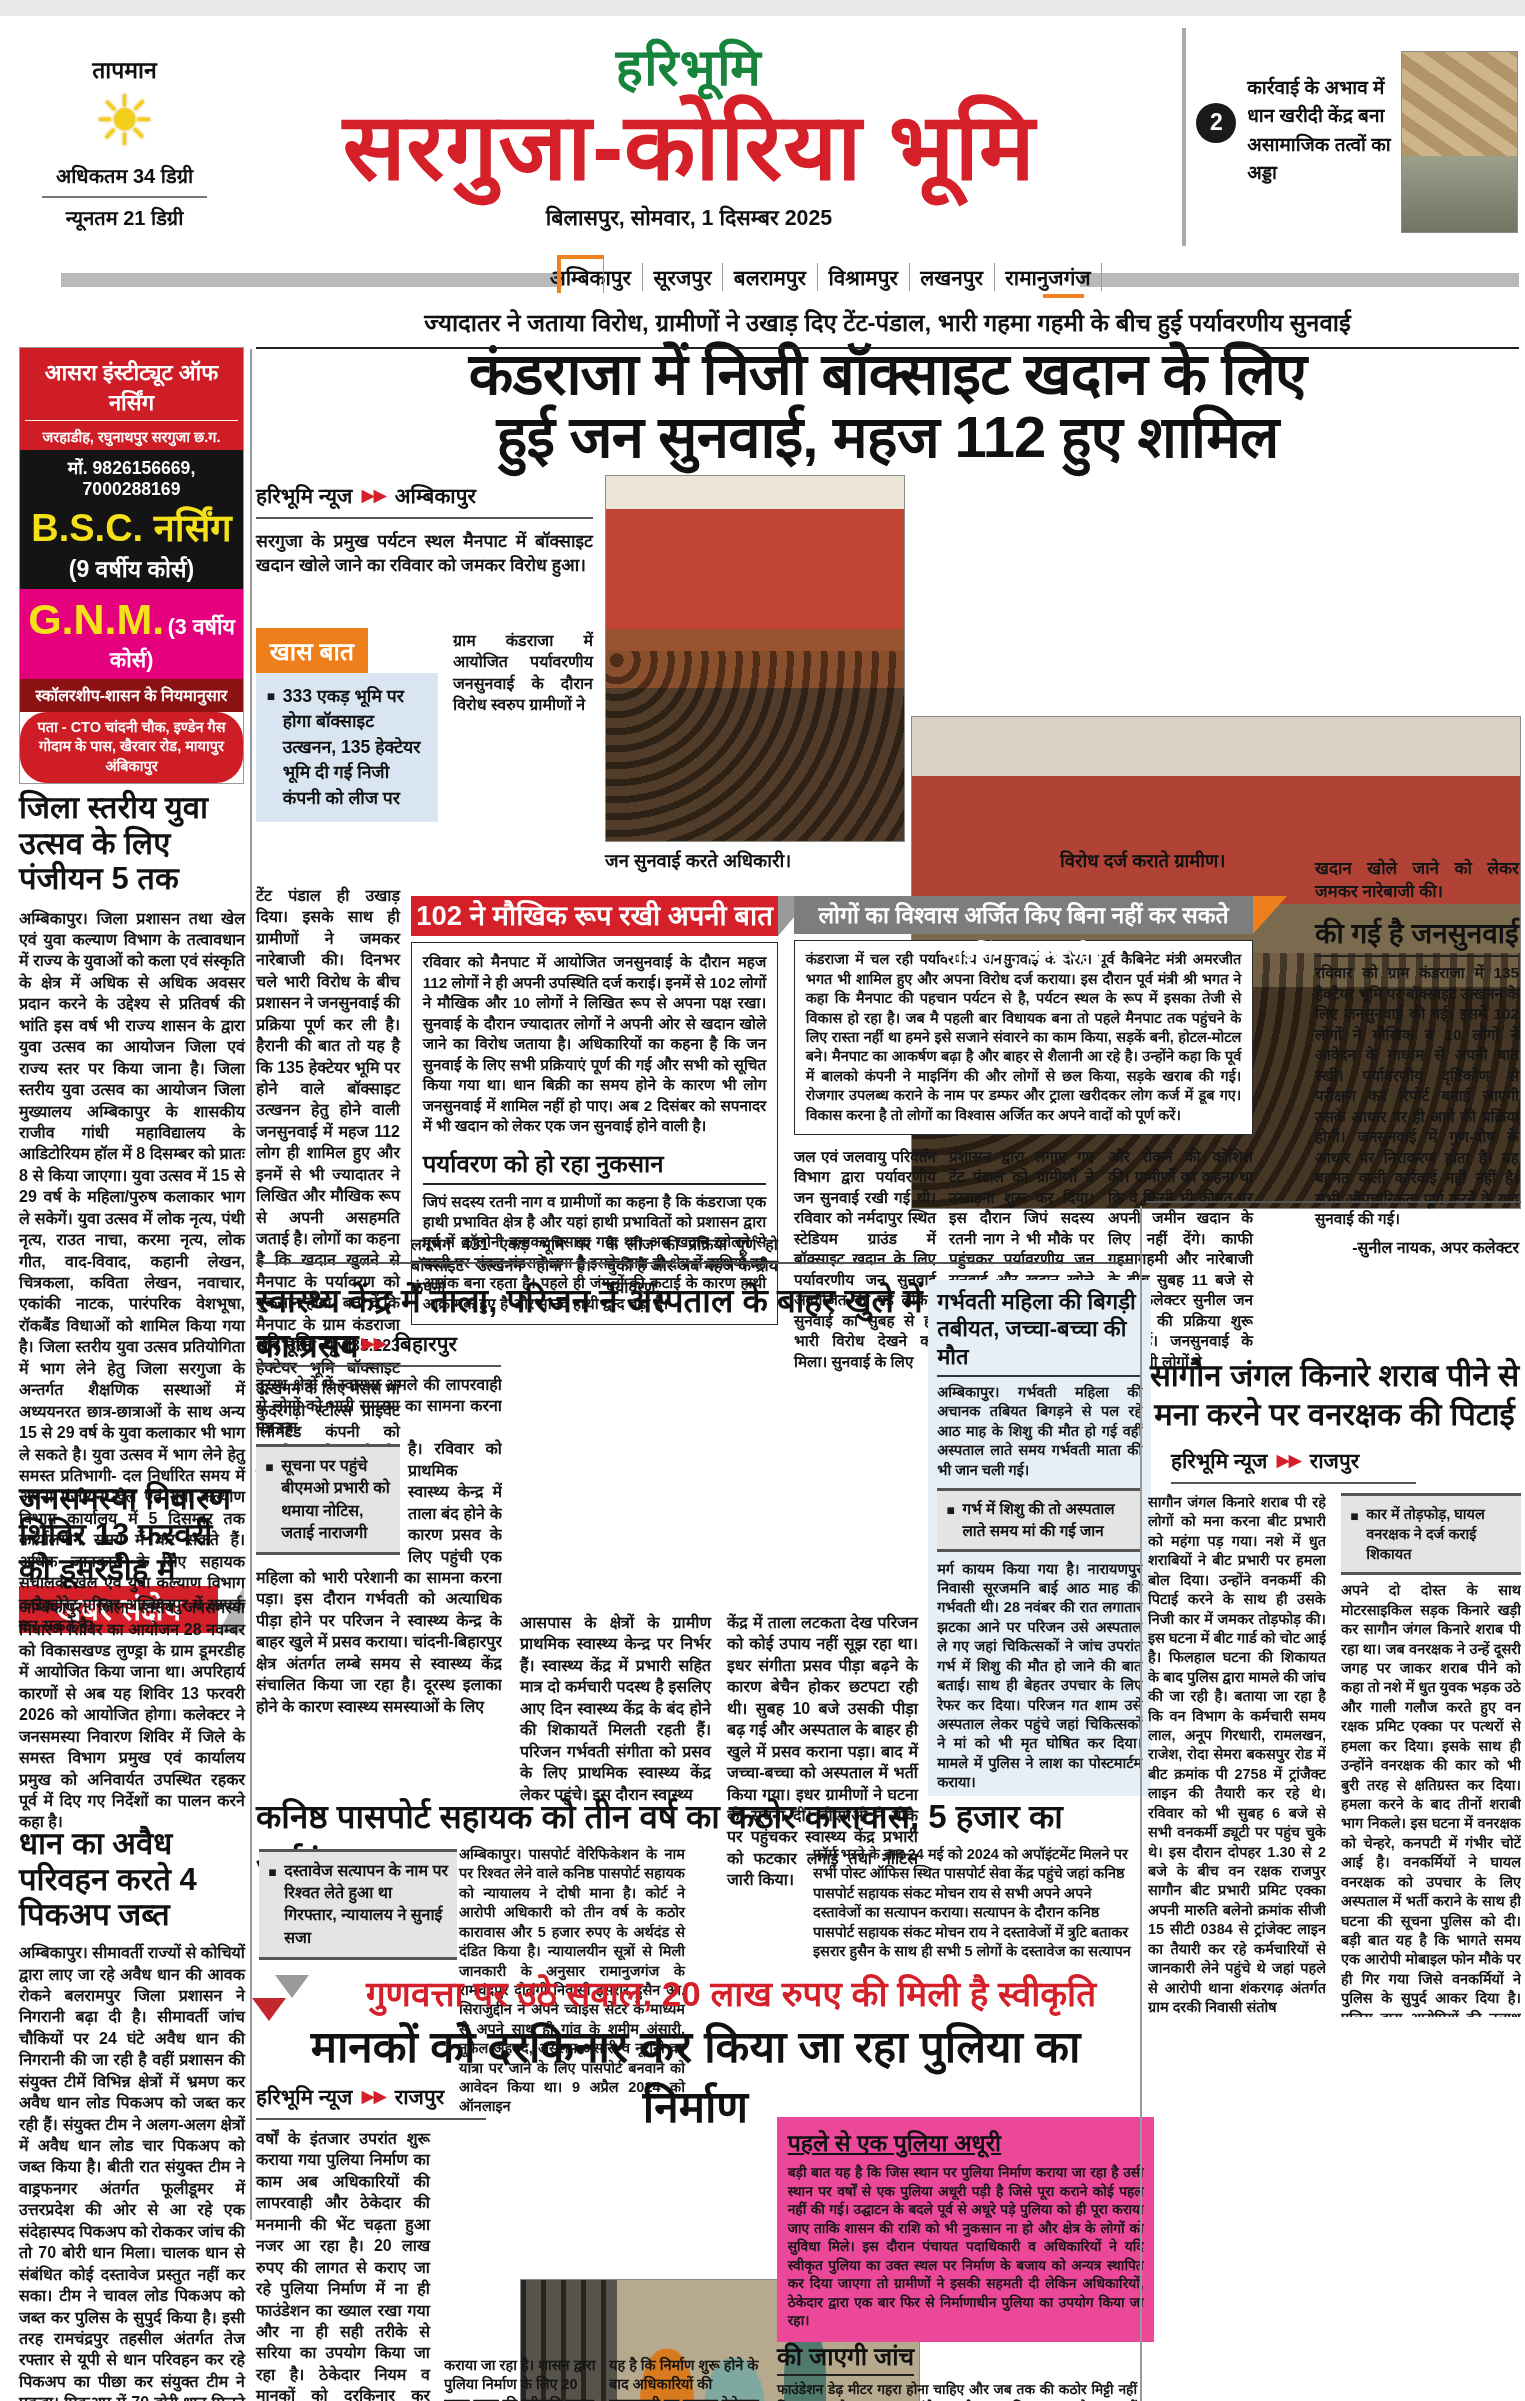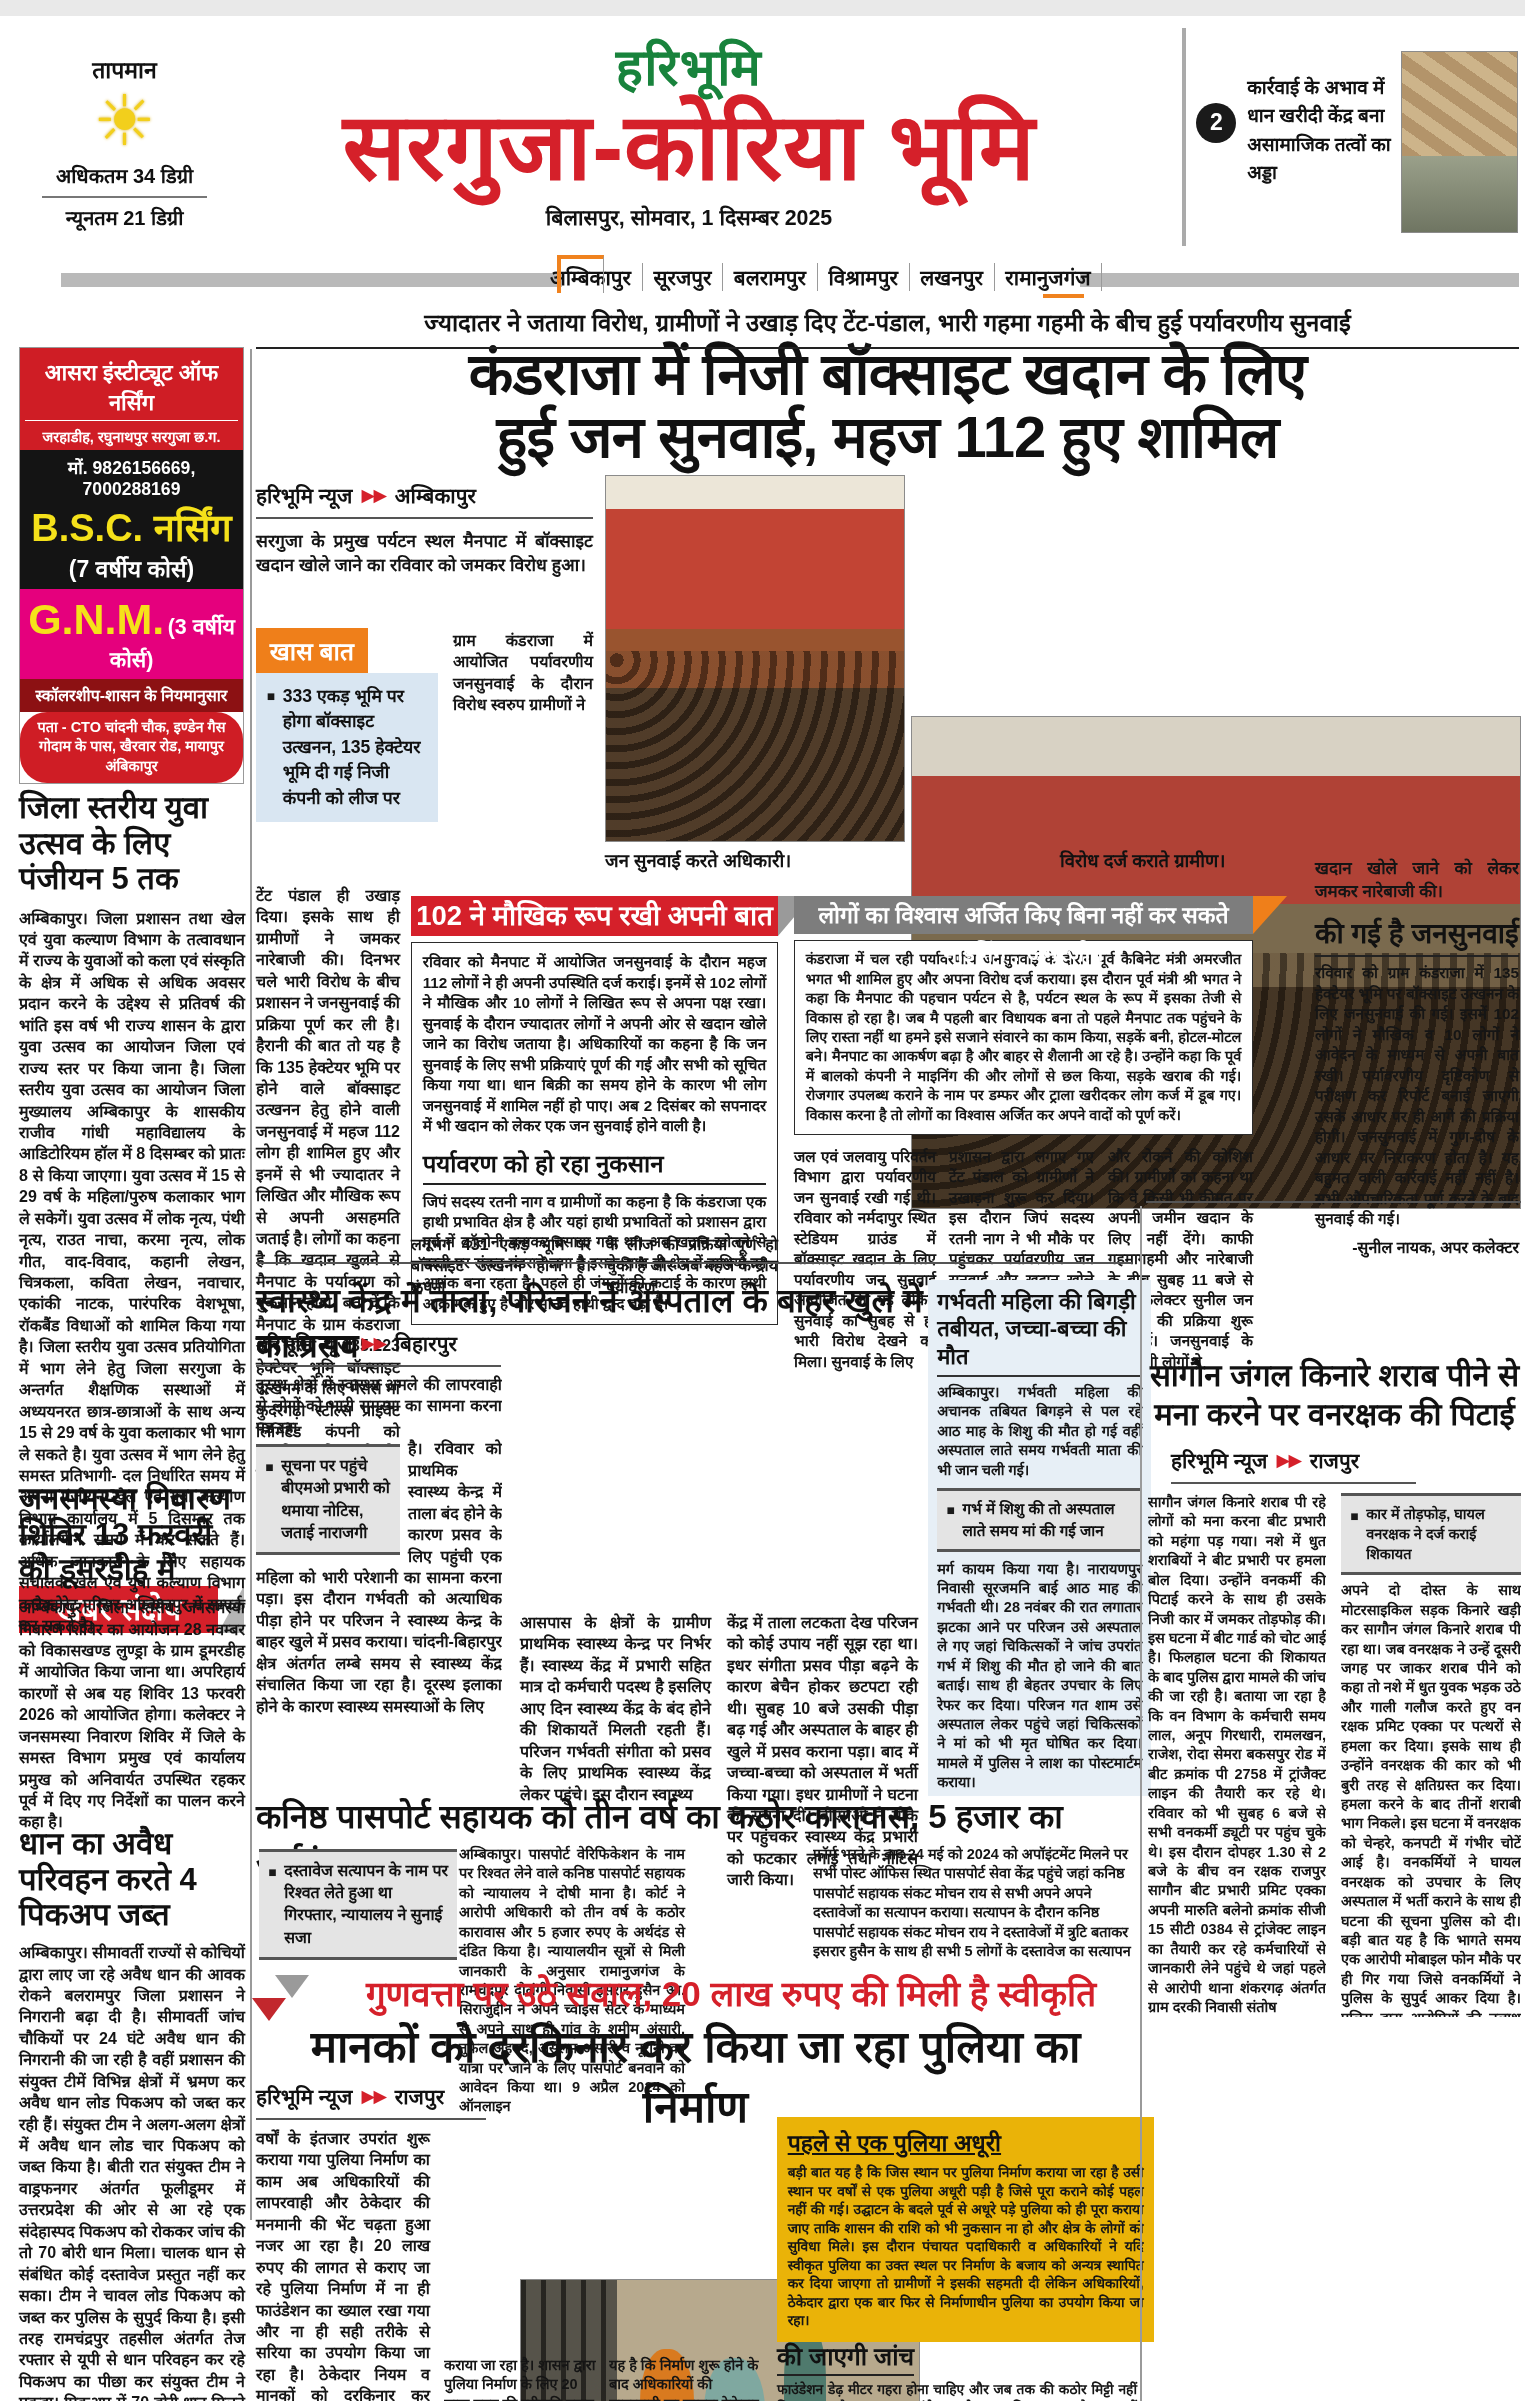--- a/index.html
+++ b/index.html
@@ -79,21 +79,21 @@
      background:repeating-radial-gradient(circle at 10.7px 9.2px,rgba(20,12,6,.55) 0 6.9px,rgba(90,66,44,.25) 6.9px 17px);}
   .ph-protest{background:linear-gradient(180deg,#d8d2c4 0 12%,#b04236 12% 38%,#7a6a4e 38% 55%,#3e3223 55% 100%);}
   .ph-clinic{background:linear-gradient(90deg,#56534a 0 24%,#b7a98d 24% 100%);}
   .grill{position:absolute;left:0;top:0;bottom:0;width:24%;
      background:repeating-linear-gradient(90deg,rgba(0,0,0,.55) 0 5.4px,transparent 5.4px 20px);}
   .fig{position:absolute;border-radius:45% 45% 30% 30%;}
   
   .pregpanel{background:#e7eff6;padding:7.7px 9.2px;}
   .preghead{font-size:22px;font-weight:bold;border-bottom:2.3px solid #333;padding-bottom:4.6px;line-height:1.25;}
   
-  .pending{background:#eab308;padding:9.2px 10.7px;}
+  .pending{background:#ec4899;padding:9.2px 10.7px;}
   .pendhead{font-size:23px;font-weight:bold;text-decoration:underline;}
   
   .probehead{font-size:24.5px;font-weight:bold;border-bottom:2.3px solid #222;display:inline-block;padding-bottom:2px;}
   
   .redkick{color:#d5202a;font-size:35px;font-weight:bold;text-align:center;}
   .chev{display:inline-block;width:0;height:0;border-left:17px solid transparent;border-right:17px solid transparent;
         border-top:23px solid #9a9a9a;vertical-align:middle;margin-right:4.6px;}
   .chev.red{border-top-color:#c2272d;margin-left:-23px;}
   .vline{background:#9a9a9a;width:1.5px;}
   .hline{background:#555;height:2.3px;}
@@ -206,21 +206,21 @@
   <div class="abs vline" style="left:250px;top:333px;height:1871px;"></div>
 
   <div class="abs nursead" style="left:19px;top:331px;width:223px;">
     <div class="na-red">
       <div class="na-name">आसरा इंस्टीट्यूट ऑफ नर्सिंग</div>
       <div class="na-addr">जरहाडीह, रघुनाथपुर सरगुजा छ.ग.</div>
     </div>
     <div class="na-black">
       <div class="na-phone">मों. 9826156669, 7000288169</div>
       <div class="na-bsc">B.S.C. नर्सिंग</div>
-      <div class="na-bsc-sub">(7 वर्षीय कोर्स)</div>
+      <div class="na-bsc-sub">(9 वर्षीय कोर्स)</div>
     </div>
     <div class="na-pink">
       <span class="na-gnm">G.N.M.</span>
       <span class="na-gnm-sub">(3 वर्षीय कोर्स)</span>
     </div>
     <div class="na-sch">स्कॉलरशीप-शासन के नियमानुसार</div>
     <div class="na-foot">पता - CTO चांदनी चौक, इण्डेन गैस गोदाम के पास, खैरवार रोड, मायापुर अंबिकापुर</div>
   </div>
 
   <div class="abs brief" style="left:19px;top:710px;width:199px;">

